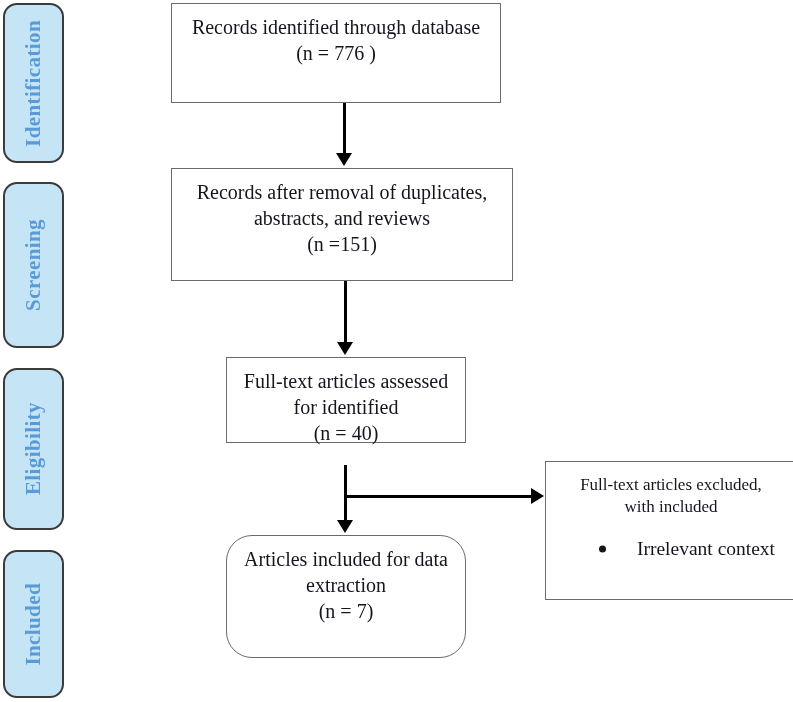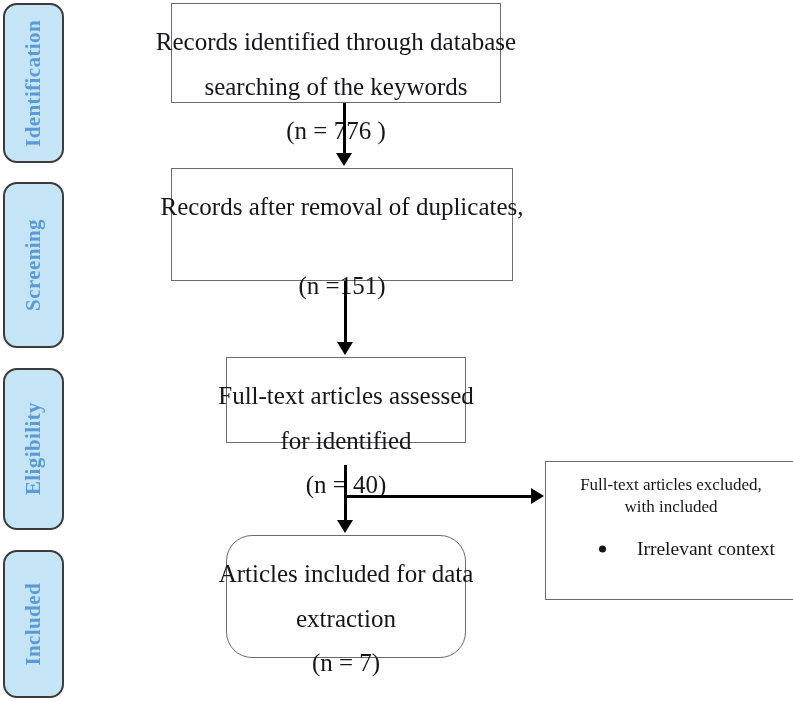--- a/index.html
+++ b/index.html
@@ -44,26 +44,25 @@
     position: absolute;
     background: #ffffff;
     border: 1.6px solid #6b6b6b;
     box-sizing: border-box;
     display: flex;
     flex-direction: column;
     align-items: center;
     padding-top: 10px;
   }
   .flowbox .line {
-    font-size: 25px;
+    font-size: 20px;
     line-height: 1.30;
     color: #15151f;
     text-align: right;
     white-space: nowrap;
-    margin-top: 12px;
   }
 
   
   .excl-head {
     font-size: 17px;
     line-height: 1.30;
     color: #15151f;
     text-align: center;
     white-space: nowrap;
   }
@@ -135,29 +134,29 @@
   <div class="phase" style="left:3px; top:368px; width:61px; height:162px;">
     <span class="phase-label">Eligibility</span>
   </div>
 
   <div class="phase" style="left:3px; top:550px; width:61px; height:148px;">
     <span class="phase-label">Included</span>
   </div>
 
   <div class="flowbox" style="left:171px; top:3px; width:330px; height:100px;">
     <div class="line">Records identified through database</div>
-    <div class="line">searching of the keywords</div>
     <div class="line">(n = 776 )</div>
   </div>
 
   <div class="vline" style="left:343px; top:103px; height:52px;"></div>
   <div class="arrow-down" style="left:336px; top:153px;"></div>
 
-  <div class="flowbox" style="left:171px; top:168px; width:342px; height:113px;gap:34px;">
+  <div class="flowbox" style="left:171px; top:168px; width:342px; height:113px;">
     <div class="line">Records after removal of duplicates,</div>
+    <div class="line">abstracts, and reviews</div>
     <div class="line">(n =151)</div>
   </div>
 
   <div class="vline" style="left:344px; top:281px; height:63px;"></div>
   <div class="arrow-down" style="left:337px; top:342px;"></div>
 
   <div class="flowbox" style="left:226px; top:357px; width:240px; height:86px;">
     <div class="line">Full-text articles assessed</div>
     <div class="line">for identified</div>
     <div class="line">(n = 40)</div>

